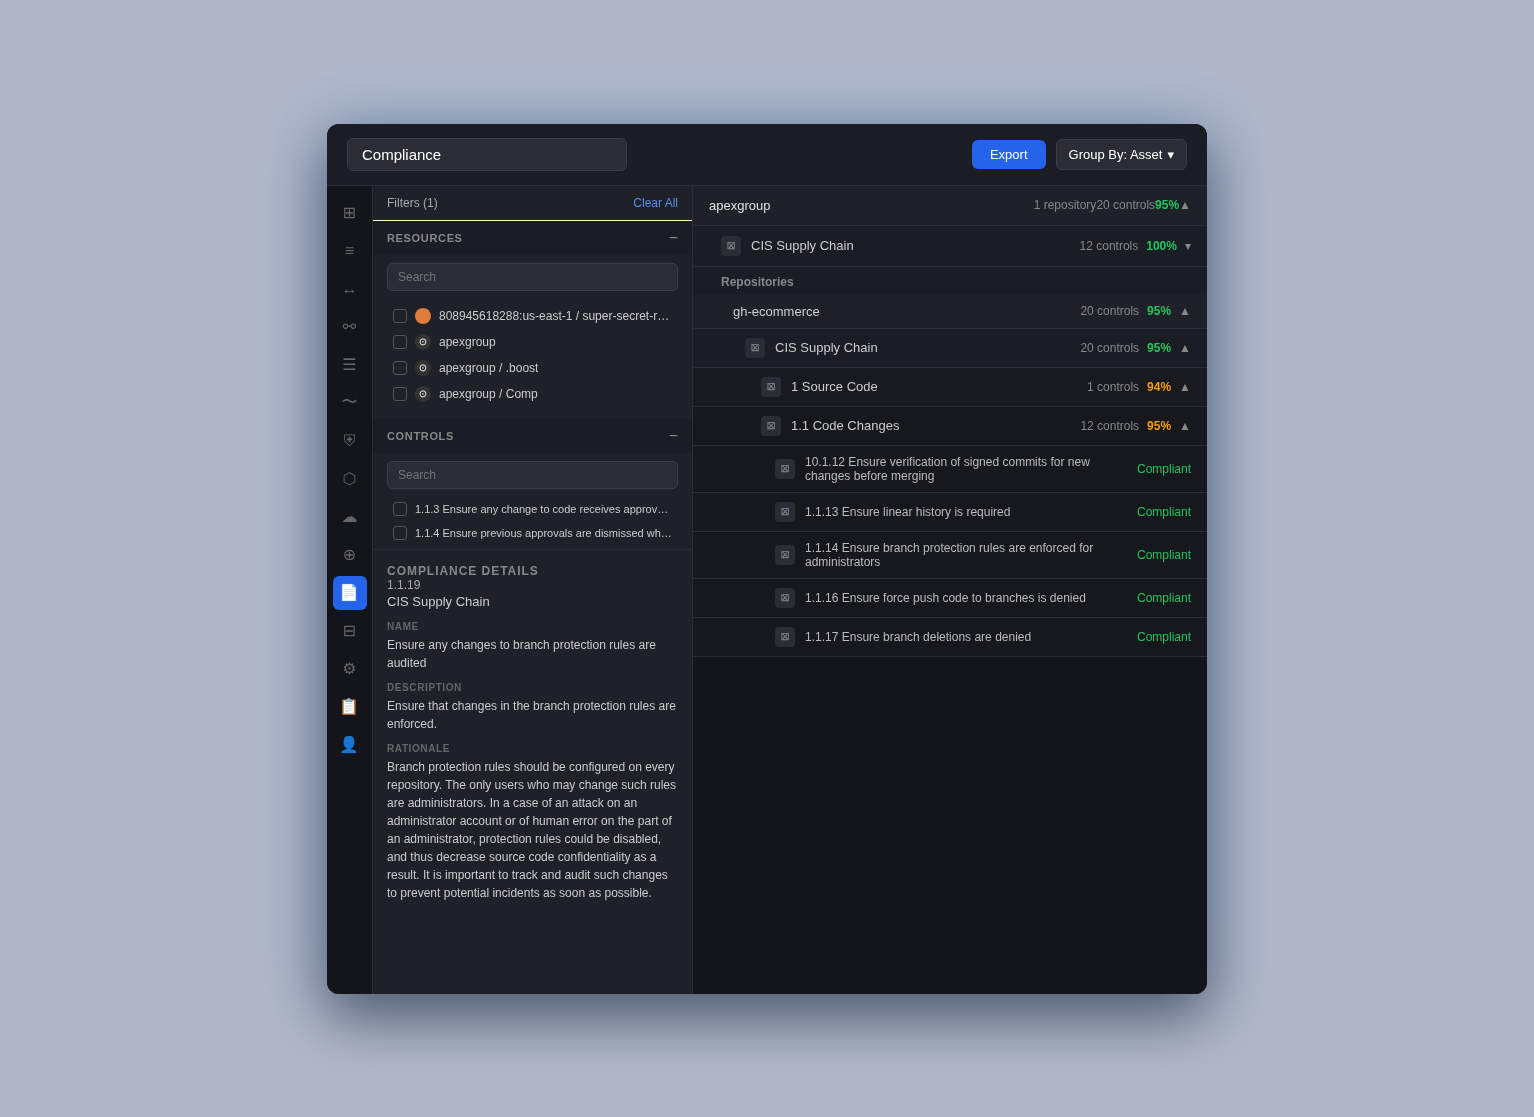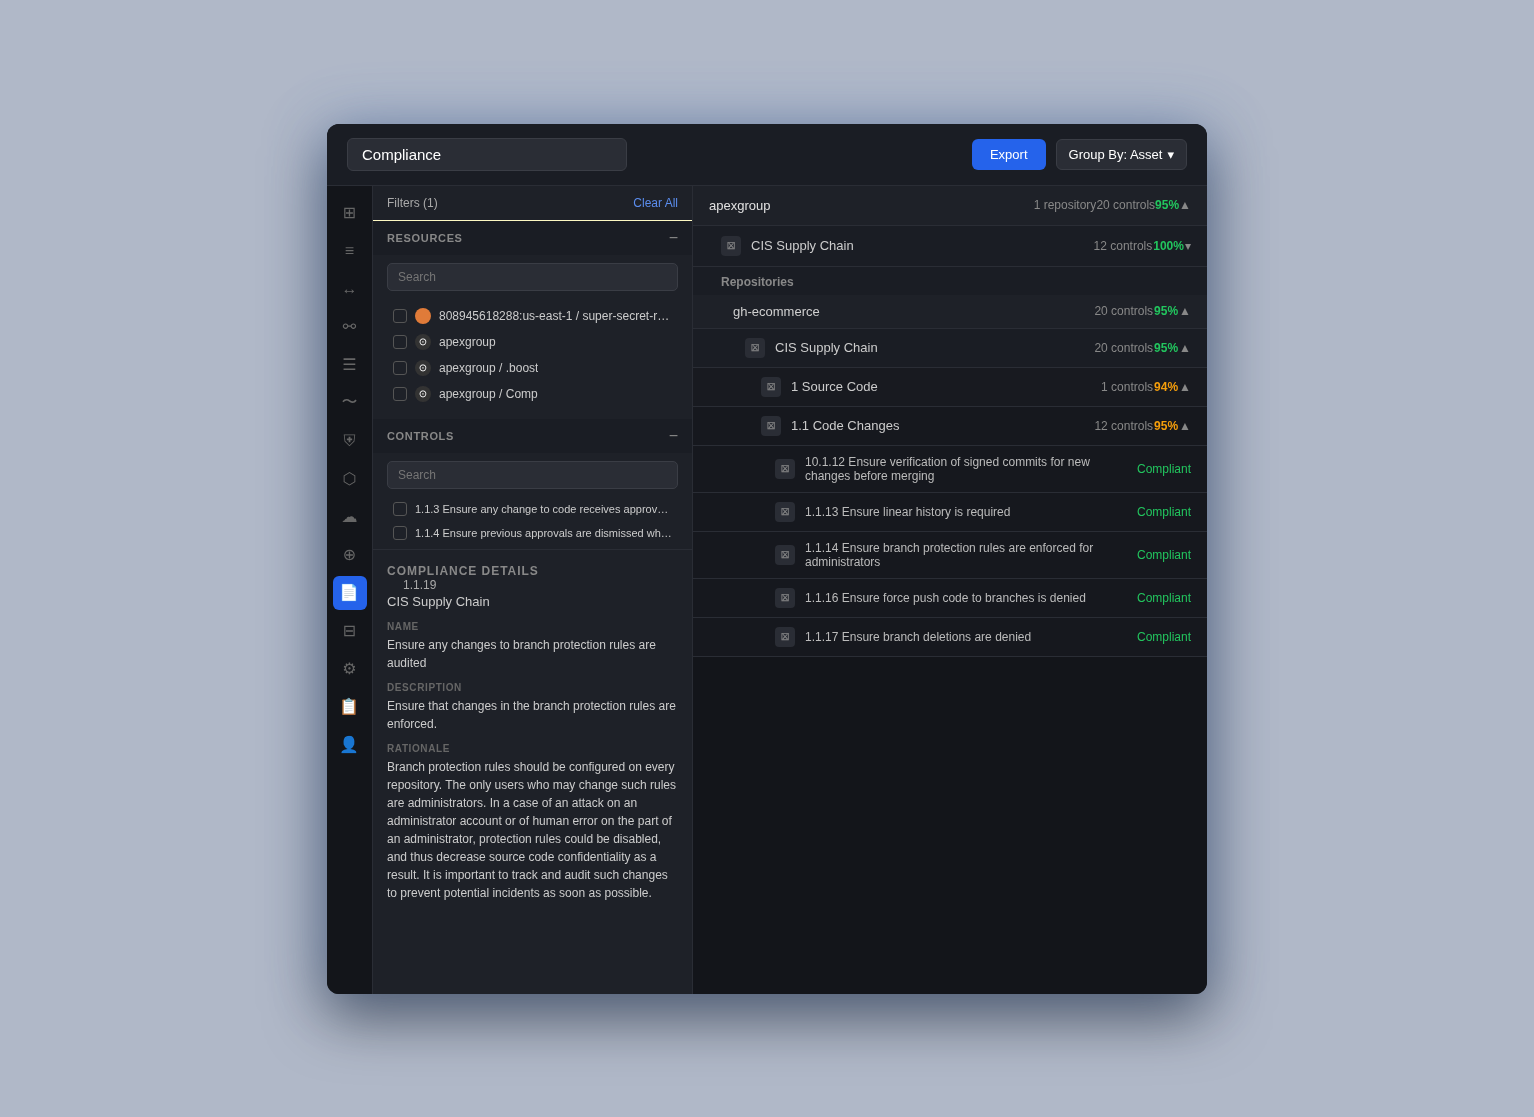--- a/index.html
+++ b/index.html
@@ -34,20 +34,21 @@
       border: 1px solid #3a3d45;
       border-radius: 6px;
       color: #fff;
       font-size: 15px;
       padding: 7px 14px;
       width: 280px;
       outline: none;
     }
     .top-right-controls {
       display: flex;
+      align-items: center;
       gap: 10px;
     }
     .export-btn {
       background: #2563eb;
       color: #fff;
       border: none;
       border-radius: 6px;
       padding: 7px 18px;
       font-size: 13px;
       cursor: pointer;
@@ -219,21 +220,20 @@
       font-size: 12px;
       font-weight: 600;
       letter-spacing: 0.08em;
       text-transform: uppercase;
       margin-bottom: 0;
     }
     .compliance-number {
       color: #aaa;
       font-size: 12px;
       margin-bottom: 2px;
-      margin-left: 16px;
     }
     .compliance-chain {
       color: #ccc;
       font-size: 13px;
       margin-bottom: 12px;
     }
     .detail-label {
       color: #666;
       font-size: 10px;
       font-weight: 600;
@@ -306,21 +306,21 @@
       font-size: 11px;
       flex-shrink: 0;
     }
     .policy-name {
       color: #ccc;
       font-size: 13px;
     }
     .policy-meta {
       display: flex;
       align-items: center;
-      gap: 1px;
+      gap: 8px;
       color: #888;
       font-size: 12px;
     }
     
     .repos-label {
       color: #888;
       font-size: 12px;
       font-weight: 600;
       padding: 8px 16px 6px 28px;
       background: #1a1d24;

